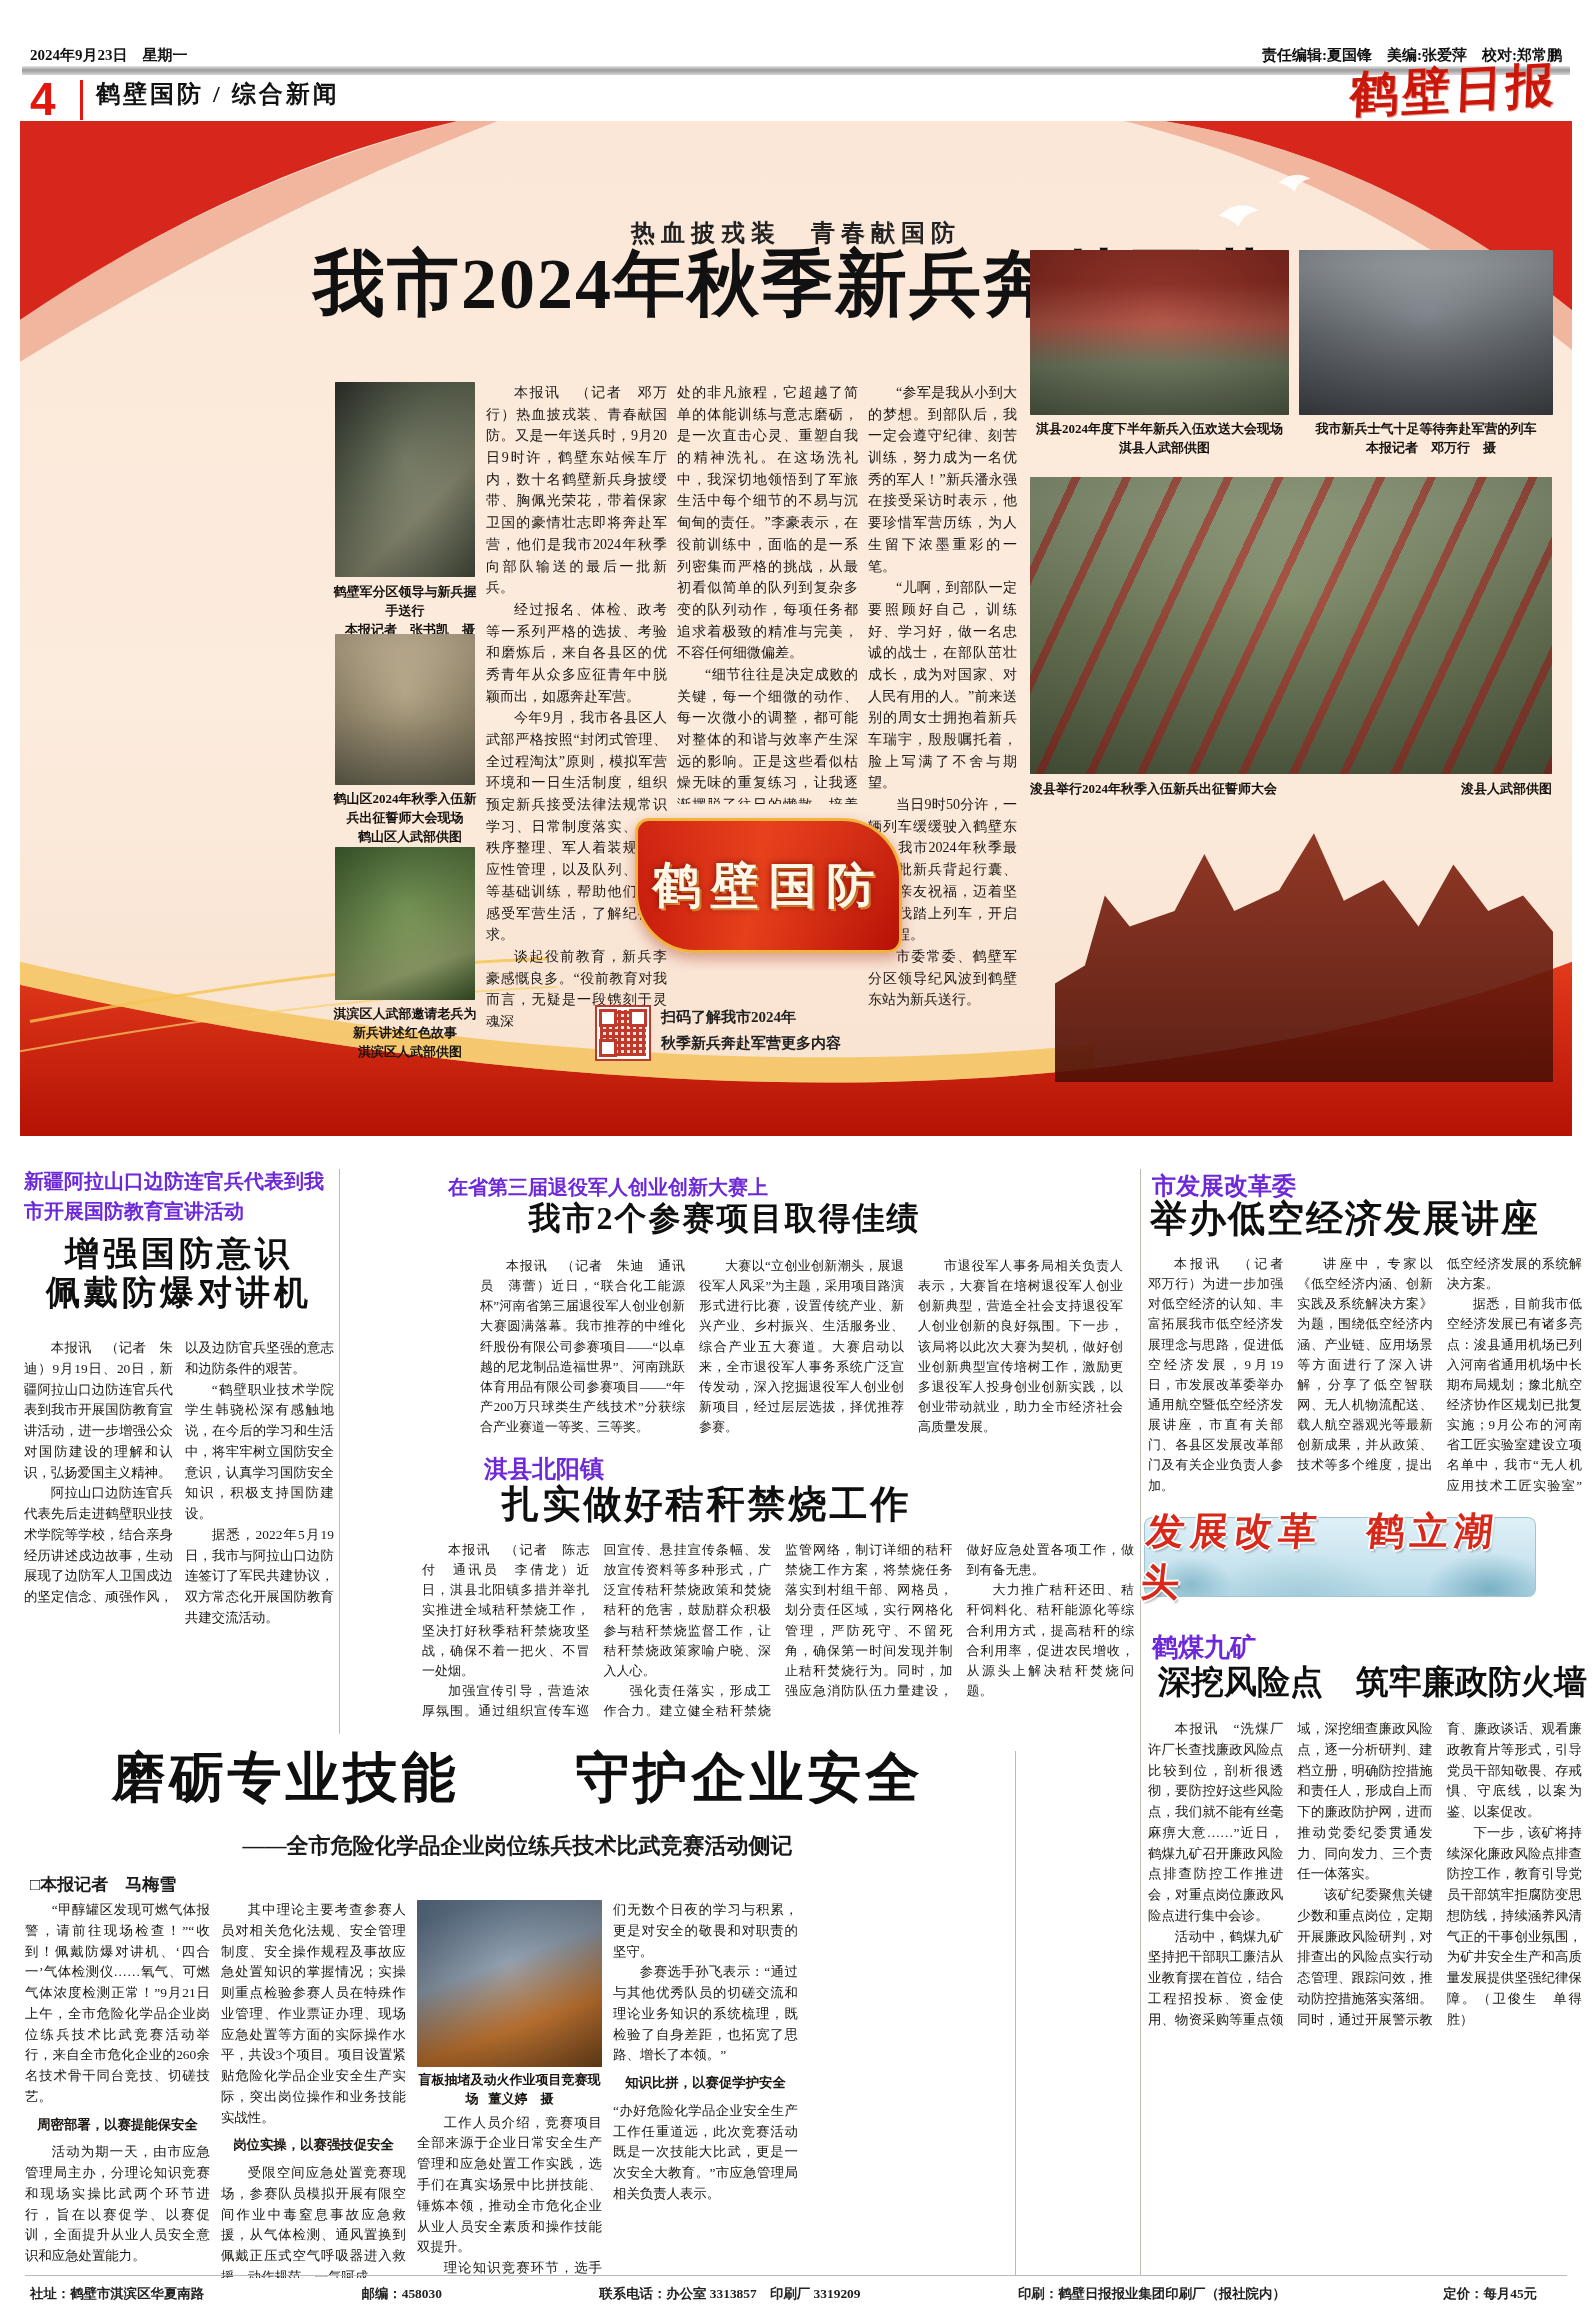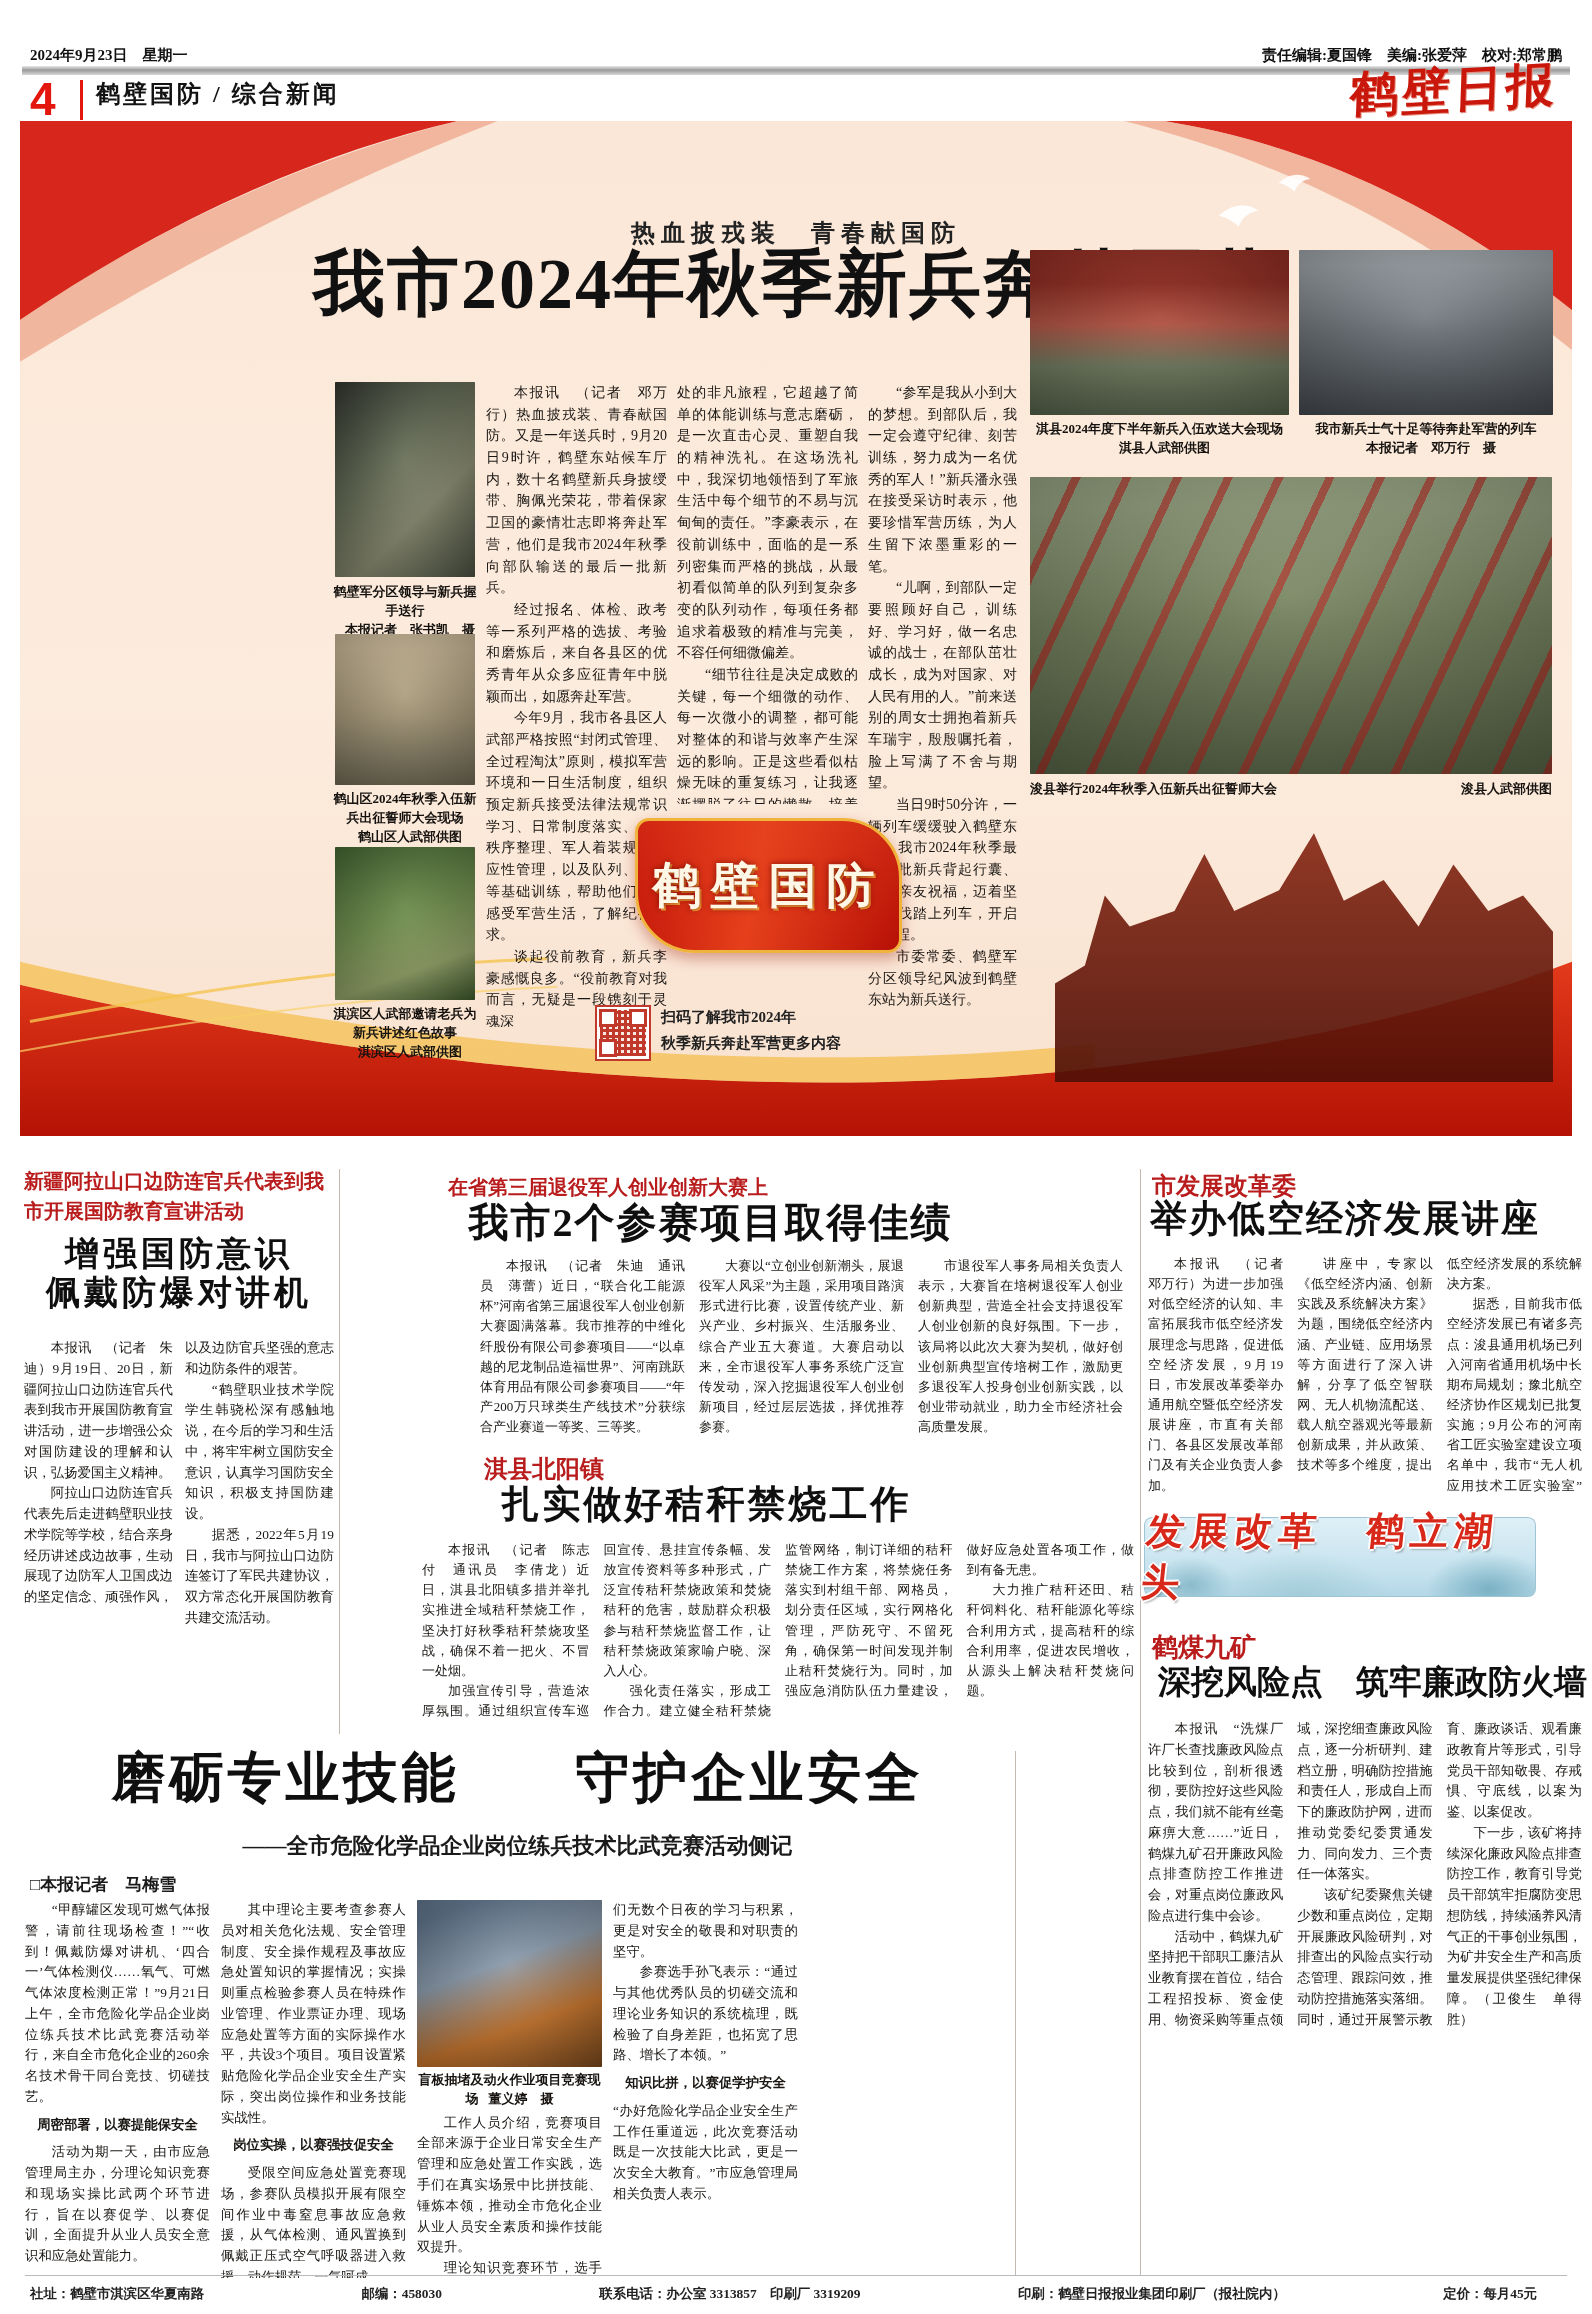--- a/index.html
+++ b/index.html
@@ -57,21 +57,21 @@
       radial-gradient(119px 60px at 40% 100%,#9cc7d4bb,transparent 75%),
       linear-gradient(180deg,#dff0f7,#c5e2ee 70%,#b3d7e6);
       border-radius:8px;display:flex;align-items:center;justify-content:center;
       box-shadow:inset 0 0 0 1px #9fc5d4;}
   .reform span{font-size:38px;font-weight:900;color:#d7281a;letter-spacing:6px;transform:skewX(-6deg);
       text-shadow:-2px 0 0 #fff,2px 0 0 #fff,0 -2px 0 #fff,0 2px 0 #fff,2px 3px 2px rgba(0,0,0,.25);}
   
   .silhouette{background:linear-gradient(180deg,#8a2a16,#4f1006);opacity:.92;
       clip-path:polygon(0 100%,0 62%,6% 55%,10% 28%,15% 40%,24% 34%,30% 12%,36% 34%,45% 26%,52% 4%,58% 30%,66% 22%,73% 40%,80% 16%,87% 34%,94% 28%,100% 42%,100% 100%);}
   
-  .kick{font-weight:bold;color:#b91c1c;}
+  .kick{font-weight:bold;color:#6d28d9;}
   .hl{font-weight:900;color:#0f0f0f;line-height:1.15;}
   .ctr{text-align:center;}
   .subhead{font-weight:900;text-align:center;text-indent:0 !important;margin:8px 0 !important;line-height:1.4;}
   .vrule{width:1px;background:#c2b9b0;}
   .byline{font-size:17px;font-weight:bold;}
   
   #footer{display:flex;justify-content:space-between;font-size:13.4px;color:#222;font-weight:bold;}
 </style>
 </head>
 <body>
@@ -182,21 +182,21 @@
     <div>佩戴防爆对讲机</div>
   </div>
   <div class="abs col f135" style="left:24px;top:1338px;width:310px;height:396px;column-count:2;column-gap:12px;">
       <p>本报讯　（记者　朱迪）9月19日、20日，新疆阿拉山口边防连官兵代表到我市开展国防教育宣讲活动，进一步增强公众对国防建设的理解和认识，弘扬爱国主义精神。</p>
       <p>阿拉山口边防连官兵代表先后走进鹤壁职业技术学院等学校，结合亲身经历讲述戍边故事，生动展现了边防军人卫国戍边的坚定信念、顽强作风，以及边防官兵坚强的意志和边防条件的艰苦。</p>
       <p>“鹤壁职业技术学院学生韩骁松深有感触地说，在今后的学习和生活中，将牢牢树立国防安全意识，认真学习国防安全知识，积极支持国防建设。</p>
       <p>据悉，2022年5月19日，我市与阿拉山口边防连签订了军民共建协议，双方常态化开展国防教育共建交流活动。</p>
     </div>
 
   <div class="abs kick" style="left:448px;top:1174px;font-size:20px;">在省第三届退役军人创业创新大赛上</div>
-  <div class="abs hl ctr" style="left:412px;top:1200px;width:597px;font-size:40px;letter-spacing:2px;">我市2个参赛项目取得佳绩</div>
+  <div class="abs hl ctr" style="left:426px;top:1200px;width:597px;font-size:32px;letter-spacing:2px;">我市2个参赛项目取得佳绩</div>
   <div class="abs col f13" style="left:480px;top:1256px;width:643px;height:191px;column-count:3;column-gap:14px;">
       <p>本报讯　（记者　朱迪　通讯员　薄蕾）近日，“联合化工能源杯”河南省第三届退役军人创业创新大赛圆满落幕。我市推荐的中维化纤股份有限公司参赛项目——“以卓越的尼龙制品造福世界”、河南跳跃体育用品有限公司参赛项目——“年产200万只球类生产线技术”分获综合产业赛道一等奖、三等奖。</p>
       <p>大赛以“立创业创新潮头，展退役军人风采”为主题，采用项目路演形式进行比赛，设置传统产业、新兴产业、乡村振兴、生活服务业、综合产业五大赛道。大赛启动以来，全市退役军人事务系统广泛宣传发动，深入挖掘退役军人创业创新项目，经过层层选拔，择优推荐参赛。</p>
       <p>市退役军人事务局相关负责人表示，大赛旨在培树退役军人创业创新典型，营造全社会支持退役军人创业创新的良好氛围。下一步，该局将以此次大赛为契机，做好创业创新典型宣传培树工作，激励更多退役军人投身创业创新实践，以创业带动就业，助力全市经济社会高质量发展。</p>
     </div>
 
   <div class="abs kick" style="left:484px;top:1453px;font-size:24px;">淇县北阳镇</div>
   <div class="abs hl ctr" style="left:428px;top:1483px;width:557px;font-size:38px;letter-spacing:3px;">扎实做好秸秆禁烧工作</div>
   <div class="abs col f13" style="left:422px;top:1540px;width:712px;height:195px;column-count:4;column-gap:14px;">
       <p>本报讯　（记者　陈志付　通讯员　李倩龙）近日，淇县北阳镇多措并举扎实推进全域秸秆禁烧工作，坚决打好秋季秸秆禁烧攻坚战，确保不着一把火、不冒一处烟。</p>

